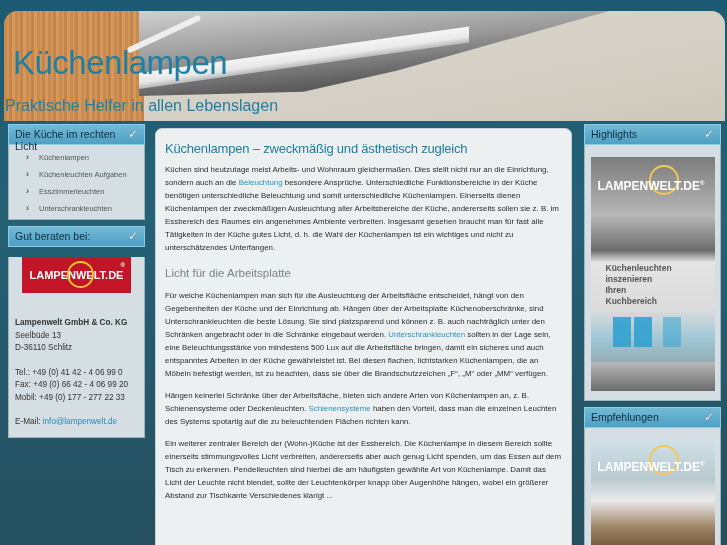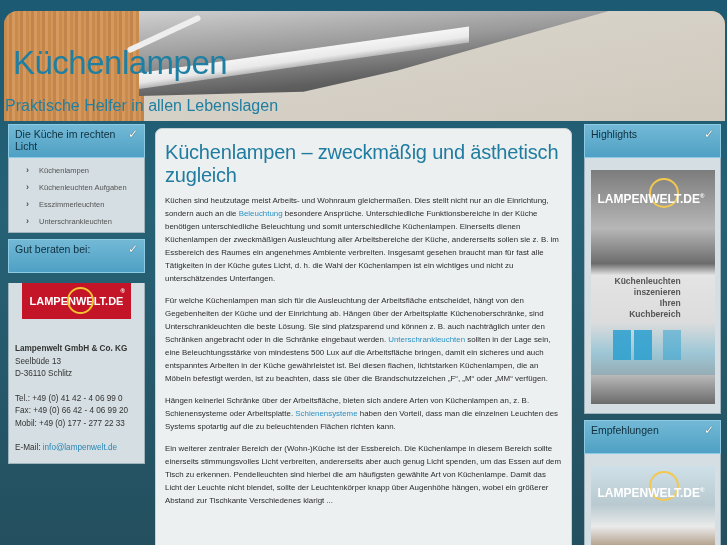--- a/index.html
+++ b/index.html
@@ -25,21 +25,21 @@
     clip-path: polygon(0 0, 100% 0, 55% 70%, 35% 95%, 0 100%); }
   .header .lightbar { position: absolute; left: 135px; top: 62px; width: 330px; height: 16px;
     background: linear-gradient(180deg, #fff 0%, #f4f4f4 60%, #bdbdbd 100%);
     transform: skewY(-8deg); transform-origin: left; opacity: .9; }
   .header .rail { position: absolute; left: 120px; top: 20px; width: 80px; height: 6px;
     background: #eee; border-radius: 3px; transform: rotate(-25deg); }
   .site-title { position: absolute; left: 9px; top: 33px; font-size: 33px; color: #1f7fa2; letter-spacing: -0.5px; font-weight: normal; }
   .site-sub { position: absolute; left: 1px; top: 86px; font-size: 16px; color: #1f7fa2; }
 
   .panel-head {
-    height: 34px; background: linear-gradient(180deg, #73b9d6 0%, #4ea0c4 100%);
+    height: 21px; background: linear-gradient(180deg, #73b9d6 0%, #4ea0c4 100%);
     border: 1px solid #8ccbe3; font-size: 10.5px; color: #0f2f3d;
     padding: 3px 6px 0 6px; position: relative;
   }
   .panel-head .check { position: absolute; right: 6px; top: 2px; color: #fff; font-size: 12px; text-shadow: 0 0 1px #333; }
   .panel-body { background: #d5dee2; border: 1px solid #9fb4bd; border-top: none; }
 
   .left { position: absolute; left: 8px; top: 124px; width: 137px; }
   .nav-list { list-style: none; padding: 4px 0 2px 0; }
   .nav-item { height: 17px; font-size: 7.5px; color: #555; padding-left: 30px; position: relative; line-height: 17px; }
   .nav-item .chev { position: absolute; left: 17px; top: 0; font-size: 9px; font-weight: bold; color: #555; }
@@ -47,31 +47,31 @@
   .logo-red { margin: 10px auto 0 auto; width: 109px; height: 36px; background: #c41528; position: relative; color: #fff; font-weight: bold; font-size: 11px; text-align: center; line-height: 36px; }
   .logo-red .ring { position: absolute; left: 45px; top: 4px; width: 27px; height: 27px; border: 2px solid #f2c230; border-radius: 50%; }
   .logo-red .reg { position: absolute; right: 6px; top: -10px; font-size: 6px; }
   .addr { font-size: 8.2px; color: #333; padding: 24px 6px 8px 6px; line-height: 12.5px; }
   .addr b { font-weight: bold; }
   .addr .gap { height: 12px; }
   .addr a { color: #2a87b5; text-decoration: none; }
 
   .main { position: absolute; left: 155px; top: 128px; width: 417px; height: 430px;
     background: #edf0f1; border-radius: 7px; border: 1px solid #c7d0d4; padding: 12px 8px 0 9px; overflow: hidden; }
-  .main h1 { font-size: 20px; font-weight: normal; color: #1f7ca0; margin-bottom: 7px; letter-spacing: -0.2px; }
+  .main h1 { font-size: 13px; font-weight: normal; color: #1f7ca0; margin-bottom: 7px; letter-spacing: -0.2px; }
   .main h2 { font-size: 11.5px; font-weight: normal; color: #7a8387; margin: 13px 0 10px 0; }
   .main p { font-size: 7.9px; color: #2b2b2b; line-height: 13px; margin-bottom: 9px; }
   .main a { color: #2a91c4; text-decoration: none; }
 
   .right { position: absolute; left: 584px; top: 124px; width: 137px; }
   .promo { margin: 11px auto 8px auto; width: 124px; height: 234px; position: relative; overflow: hidden;
     background: linear-gradient(180deg, #7c7c7c 0%, #b7b7b7 25%, #6c6c6c 40%, #e4e4e4 45%, #dcdcdc 65%, #9ec7d6 78%, #8a8a8a 100%); }
   .promo .brand { position: absolute; left: 7px; top: 22px; color: #fff; font-weight: bold; font-size: 12px; }
   .promo .ring { position: absolute; left: 58px; top: 8px; width: 30px; height: 30px; border: 2px solid #f2c84e; border-radius: 50%; }
-  .promo .slogan { position: absolute; left: 24px; top: 106px; color: #555; font-weight: bold; font-size: 8.5px; line-height: 11px; text-align: right; }
+  .promo .slogan { position: absolute; left: 15px; top: 106px; color: #555; font-weight: bold; font-size: 8.5px; line-height: 11px; }
   .promo .glass { position: absolute; top: 160px; width: 18px; height: 30px; background: #2a9fcf; opacity: .85; }
   .promo .sink { position: absolute; left: 0; top: 205px; width: 124px; height: 29px; background: linear-gradient(180deg,#b9b9b9,#6b6b6b); }
   .promo2 { margin: 11px auto 0 auto; width: 124px; height: 110px; position: relative; overflow: hidden;
     background: linear-gradient(180deg, #cfe0e8 0%, #b9c9d0 35%, #eaeaea 55%, #9c8364 80%, #6d5135 100%); }
   .promo2 .brand { position: absolute; left: 7px; top: 20px; color: #fff; font-weight: bold; font-size: 12px; }
   .promo2 .ring { position: absolute; left: 58px; top: 5px; width: 30px; height: 30px; border: 2px solid #f2c84e; border-radius: 50%; }
   .box-r2 { margin-top: 6px; }
 </style>
 </head>
 <body>
@@ -136,22 +136,23 @@
         <div class="gap"></div>
         <div><span>E-Mail: </span><a href="#">info@lampenwelt.de</a></div>
       </div>
     </div>
   </div>
 </div>
 
 <div class="main">
   <h1>Küchenlampen – zweckmäßig und ästhetisch zugleich</h1>
   <p><span>Küchen sind heutzutage meist Arbeits- und Wohnraum gleichermaßen. Dies stellt nicht nur an die Einrichtung, sondern auch an die </span><a href="#">Beleuchtung</a><span> besondere Ansprüche. Unterschiedliche Funktionsbereiche in der Küche benötigen unterschiedliche Beleuchtung und somit unterschiedliche Küchenlampen. Einerseits dienen Küchenlampen der zweckmäßigen Ausleuchtung aller Arbeitsbereiche der Küche, andererseits sollen sie z. B. im Essbereich des Raumes ein angenehmes Ambiente verbreiten. Insgesamt gesehen braucht man für fast alle Tätigkeiten in der Küche gutes Licht, d. h. die Wahl der Küchenlampen ist ein wichtiges und nicht zu unterschätzendes Unterfangen.</span></p>
+  <h2>Licht für die Arbeitsplatte</h2>
   <p><span>Für welche Küchenlampen man sich für die Ausleuchtung der Arbeitsfläche entscheidet, hängt von den Gegebenheiten der Küche und der Einrichtung ab. Hängen über der Arbeitsplatte Küchenoberschränke, sind Unterschrankleuchten die beste Lösung. Sie sind platzsparend und können z. B. auch nachträglich unter den Schränken angebracht oder in die Schränke eingebaut werden. </span><a href="#">Unterschrankleuchten</a><span> sollten in der Lage sein, eine Beleuchtungsstärke von mindestens 500 Lux auf die Arbeitsfläche bringen, damit ein sicheres und auch entspanntes Arbeiten in der Küche gewährleistet ist. Bei diesen flachen, lichtstarken Küchenlampen, die an Möbeln befestigt werden, ist zu beachten, dass sie über die Brandschutzzeichen „F“, „M“ oder „MM“ verfügen.</span></p>
-  <p><span>Hängen keinerlei Schränke über der Arbeitsfläche, bieten sich andere Arten von Küchenlampen an, z. B. Schienensysteme oder Arbeitsplatte. </span><a href="#">Schienensysteme</a><span> haben den Vorteil, dass man die einzelnen Leuchten des Systems spotartig auf die zu beleuchtenden Flächen richten kann.</span></p>
+  <p><span>Hängen keinerlei Schränke über der Arbeitsfläche, bieten sich andere Arten von Küchenlampen an, z. B. Schienensysteme oder Deckenleuchten. </span><a href="#">Schienensysteme</a><span> haben den Vorteil, dass man die einzelnen Leuchten des Systems spotartig auf die zu beleuchtenden Flächen richten kann.</span></p>
   <p>Ein weiterer zentraler Bereich der (Wohn-)Küche ist der Essbereich. Die Küchenlampe in diesem Bereich sollte einerseits stimmungsvolles Licht verbreiten, andererseits aber auch genug Licht spenden, um das Essen auf dem Tisch zu erkennen. Pendelleuchten sind hierbei die am häufigsten gewählte Art von Küchenlampe. Damit das Licht der Leuchte nicht blendet, sollte der Leuchtenkörper knapp über Augenhöhe hängen, wobei ein größerer Abstand zur Tischkante Verschiedenes klarigt ...</p>
 </div>
 
 <div class="right">
   <div>
     <div class="panel-head">
       <span>Highlights</span>
       <span class="check">✓</span>
     </div>
     <div class="panel-body" style="padding:1px 0;">

